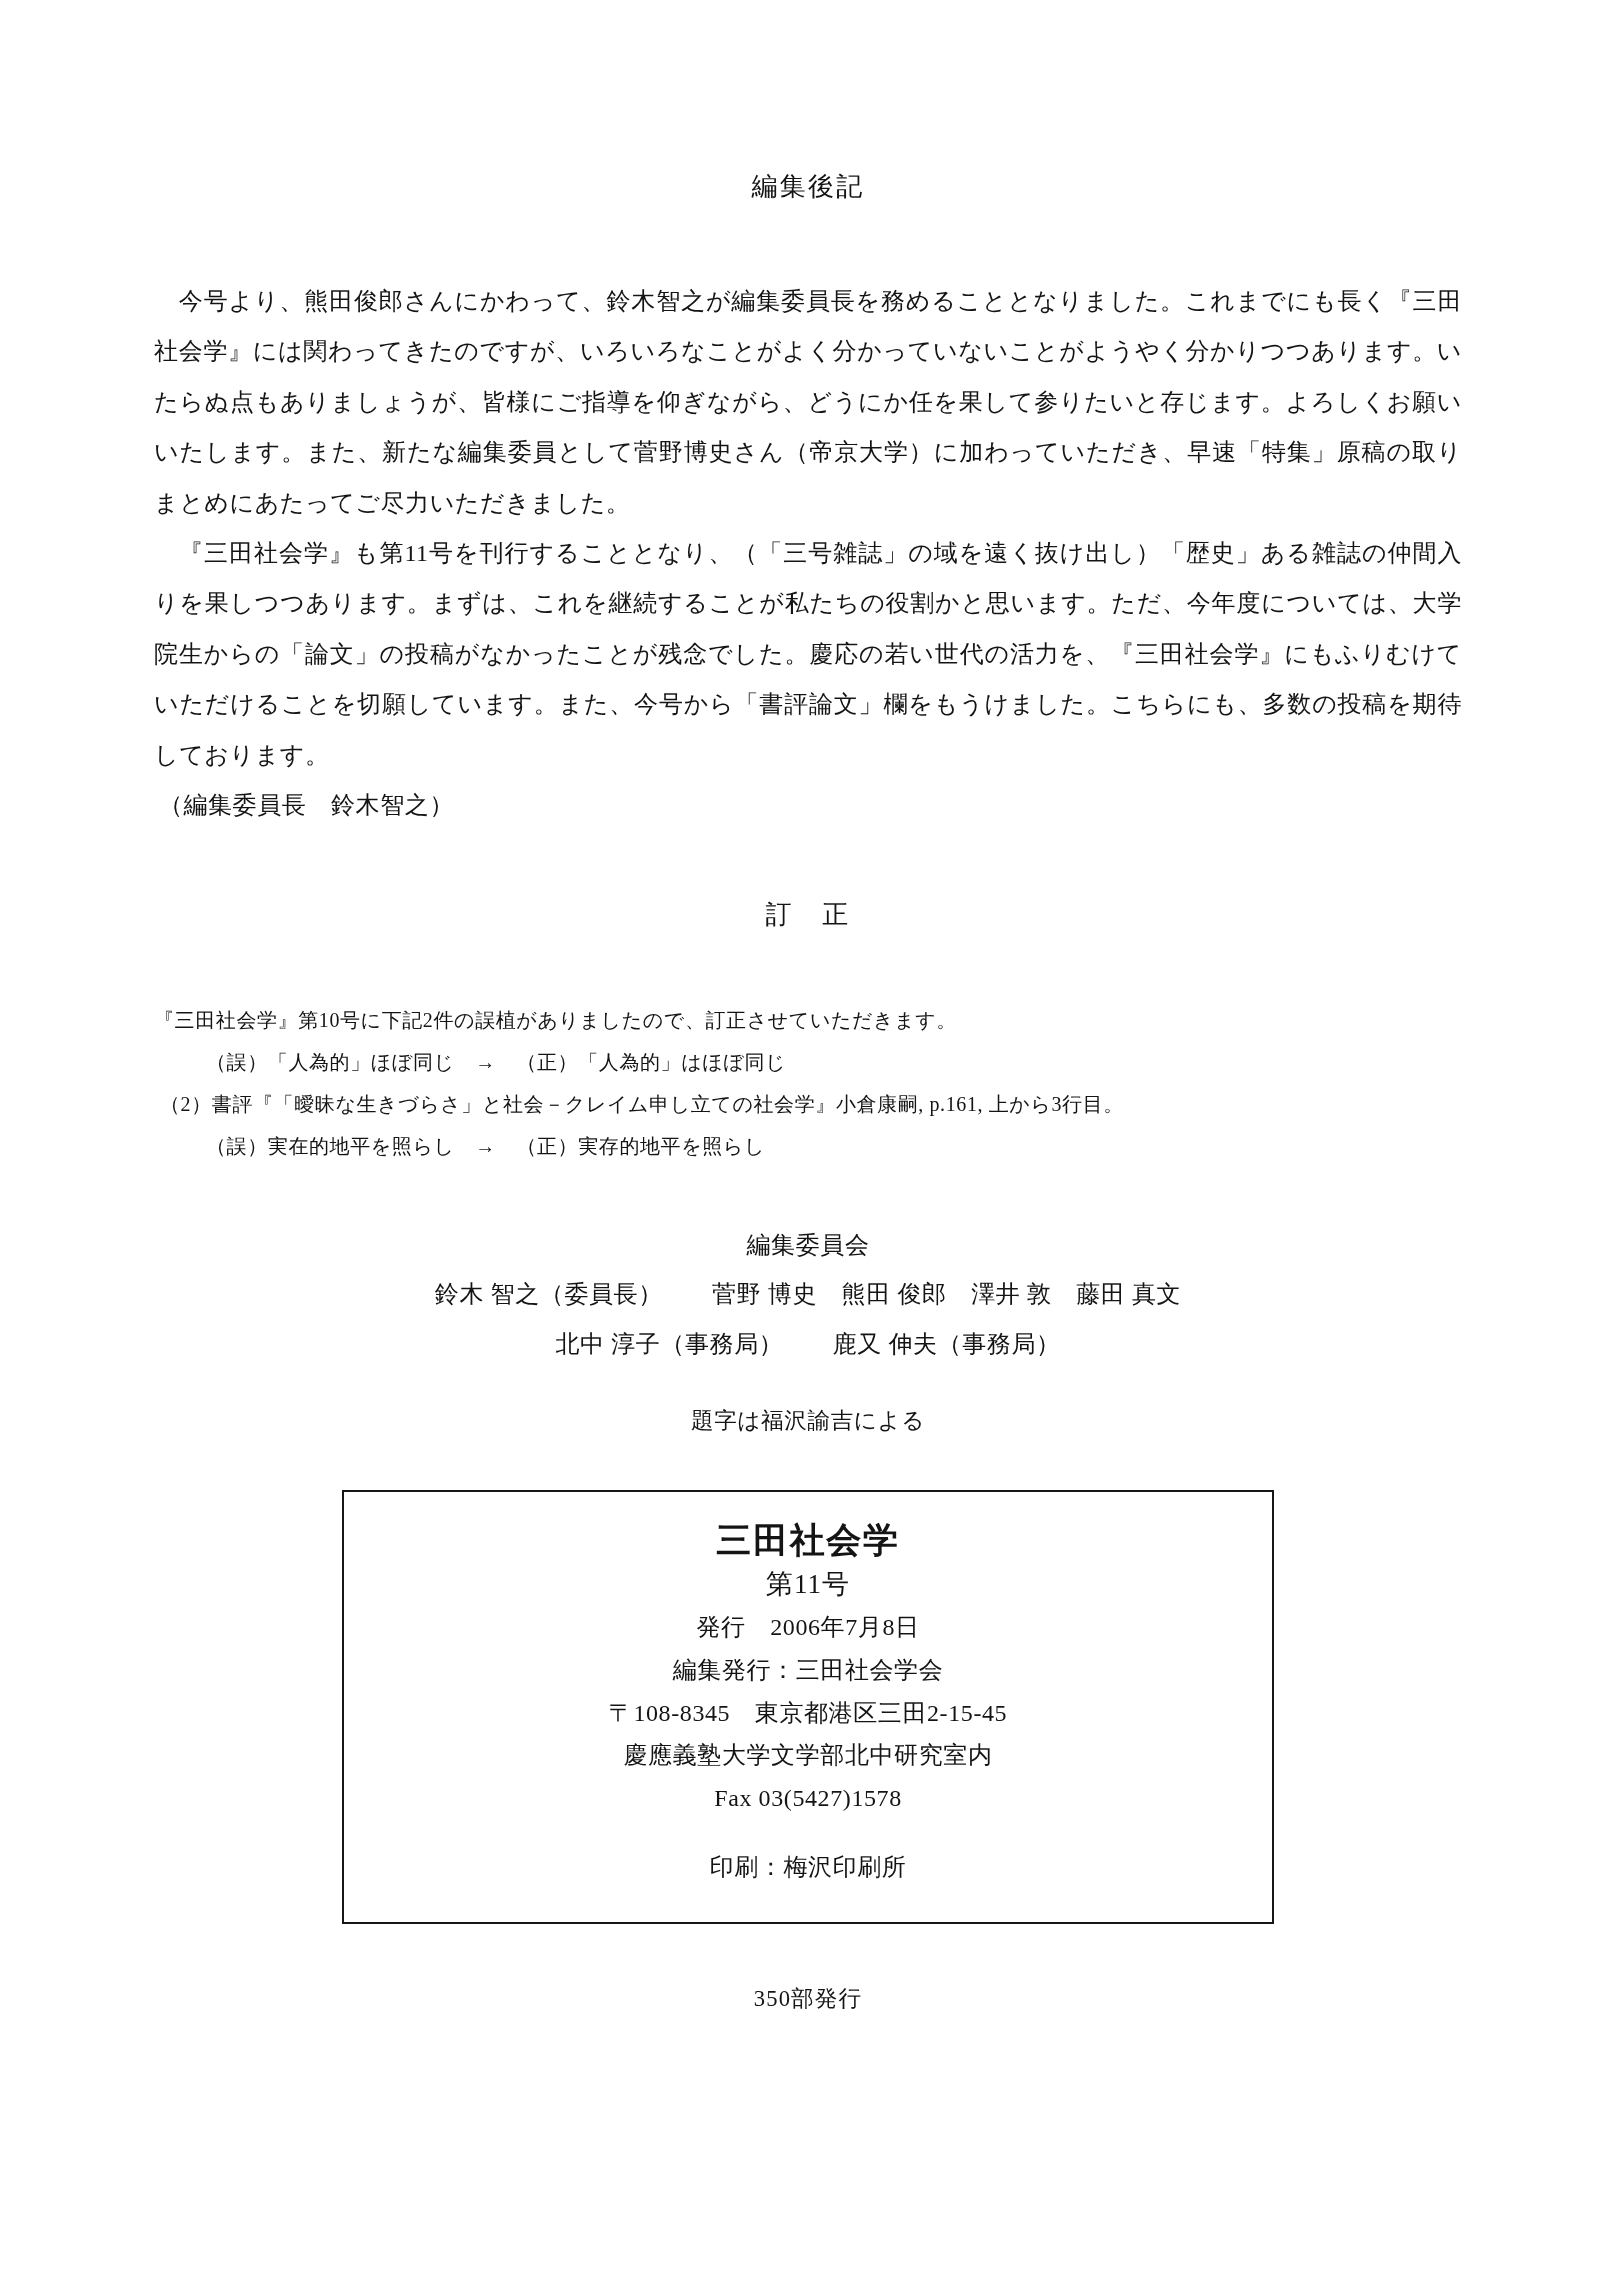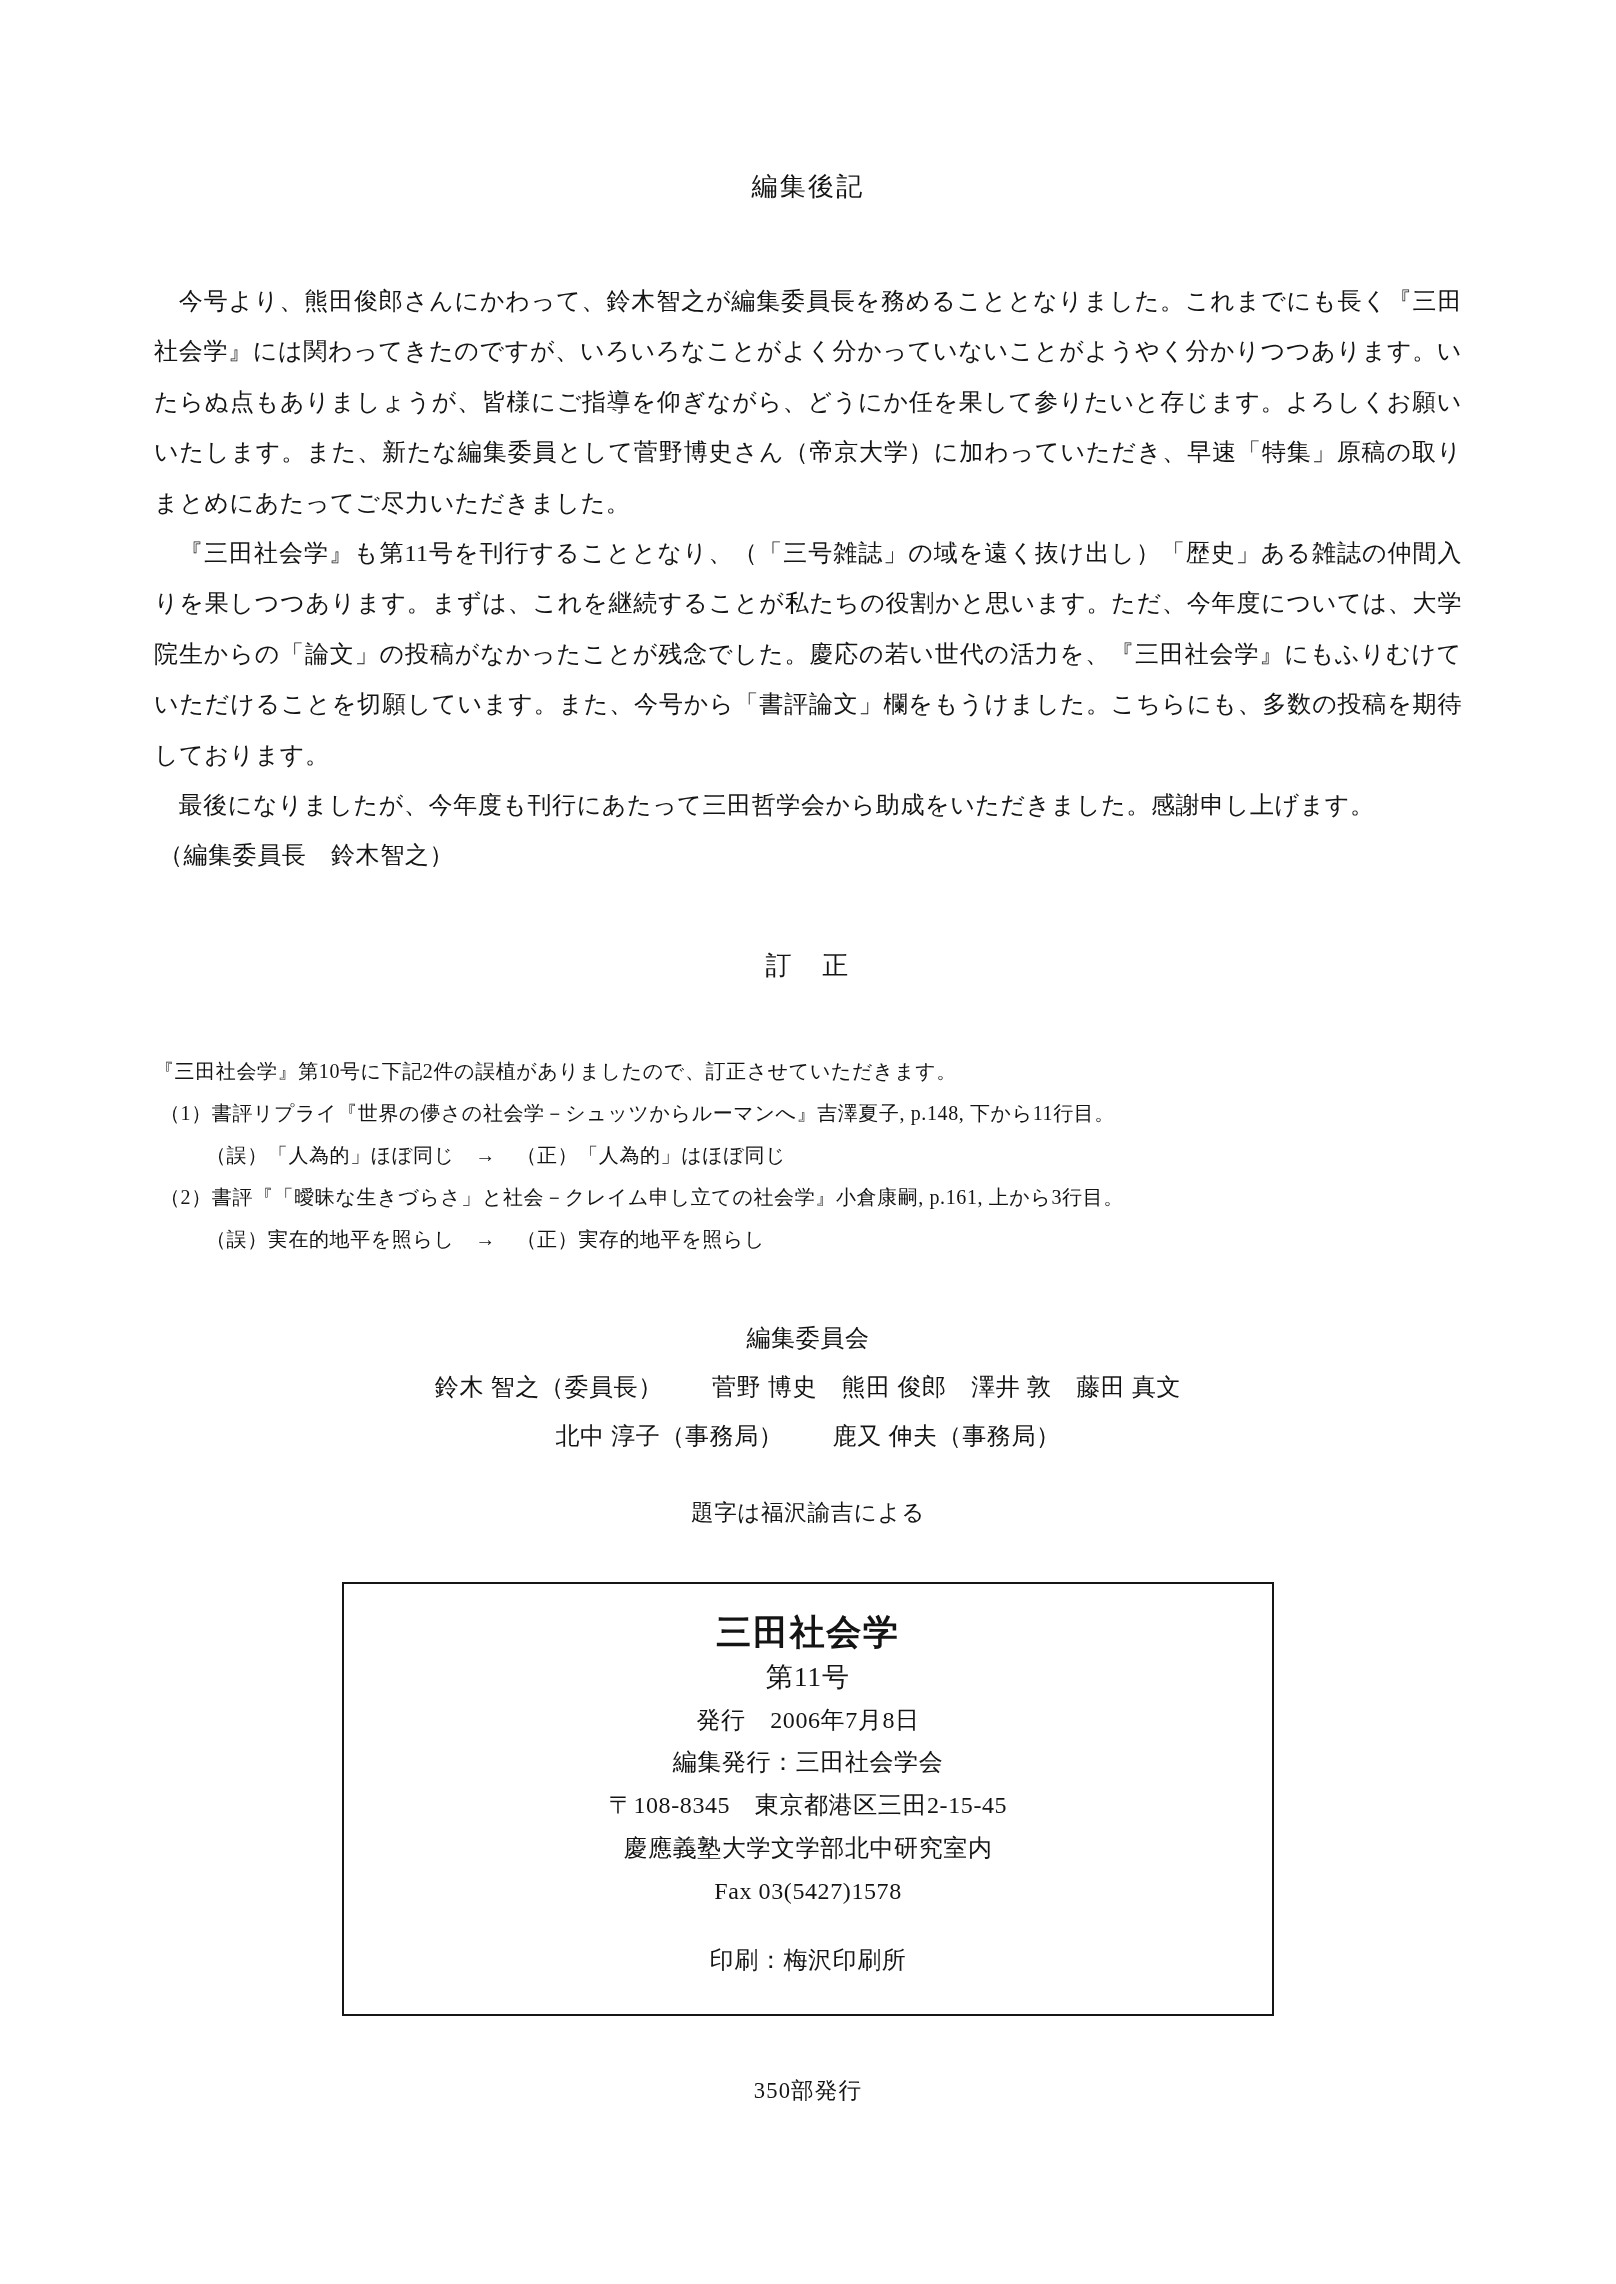--- a/index.html
+++ b/index.html
@@ -109,29 +109,27 @@
 </head>
 <body>
 
 <div class="page">
 
   <h1 class="section-title postscript-title">編集後記</h1>
 
   <div class="body-text">
     <p class="paragraph">　今号より、熊田俊郎さんにかわって、鈴木智之が編集委員長を務めることとなりました。これまでにも長く『三田社会学』には関わってきたのですが、いろいろなことがよく分かっていないことがようやく分かりつつあります。いたらぬ点もありましょうが、皆様にご指導を仰ぎながら、どうにか任を果して参りたいと存じます。よろしくお願いいたします。また、新たな編集委員として菅野博史さん（帝京大学）に加わっていただき、早速「特集」原稿の取りまとめにあたってご尽力いただきました。</p>
     <p class="paragraph">　『三田社会学』も第11号を刊行することとなり、（「三号雑誌」の域を遠く抜け出し）「歴史」ある雑誌の仲間入りを果しつつあります。まずは、これを継続することが私たちの役割かと思います。ただ、今年度については、大学院生からの「論文」の投稿がなかったことが残念でした。慶応の若い世代の活力を、『三田社会学』にもふりむけていただけることを切願しています。また、今号から「書評論文」欄をもうけました。こちらにも、多数の投稿を期待しております。</p>
-    <p class="paragraph">　最後になりましたが、今年度も刊行にあたって三田哲学会から助成をいただきました。感謝申し上げます。</p>
     <p class="signature">（編集委員長　鈴木智之）</p>
   </div>
 
   <h2 class="section-title correction-title">訂　正</h2>
 
   <div class="correction">
     <p class="correction-intro">『三田社会学』第10号に下記2件の誤植がありましたので、訂正させていただきます。</p>
-    <p class="correction-item">（1）書評リプライ『世界の儚さの社会学－シュッツからルーマンへ』吉澤夏子, p.148, 下から11行目。</p>
     <p class="correction-fix">（誤）「人為的」ほぼ同じ　→　（正）「人為的」はほぼ同じ</p>
     <p class="correction-item">（2）書評『「曖昧な生きづらさ」と社会－クレイム申し立ての社会学』小倉康嗣, p.161, 上から3行目。</p>
     <p class="correction-fix">（誤）実在的地平を照らし　→　（正）実存的地平を照らし</p>
   </div>
 
   <div class="committee">
     <p class="committee-title">編集委員会</p>
     <p class="committee-row">鈴木 智之（委員長）　　菅野 博史　熊田 俊郎　澤井 敦　藤田 真文</p>
     <p class="committee-row">北中 淳子（事務局）　　鹿又 伸夫（事務局）</p>
   </div>

